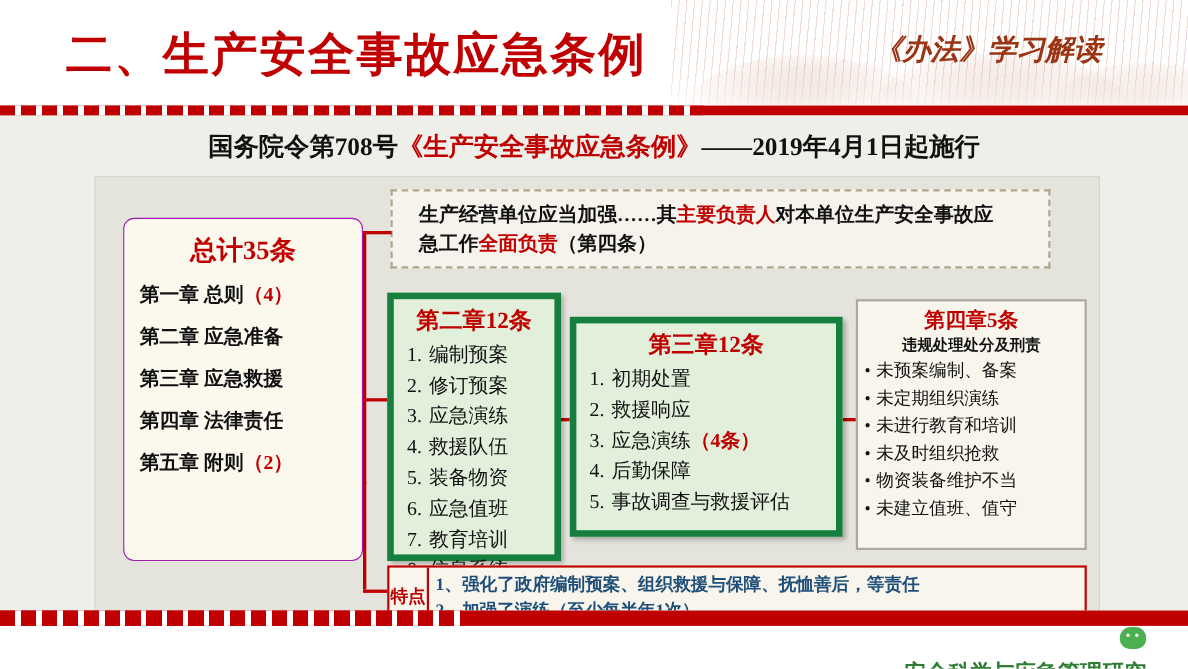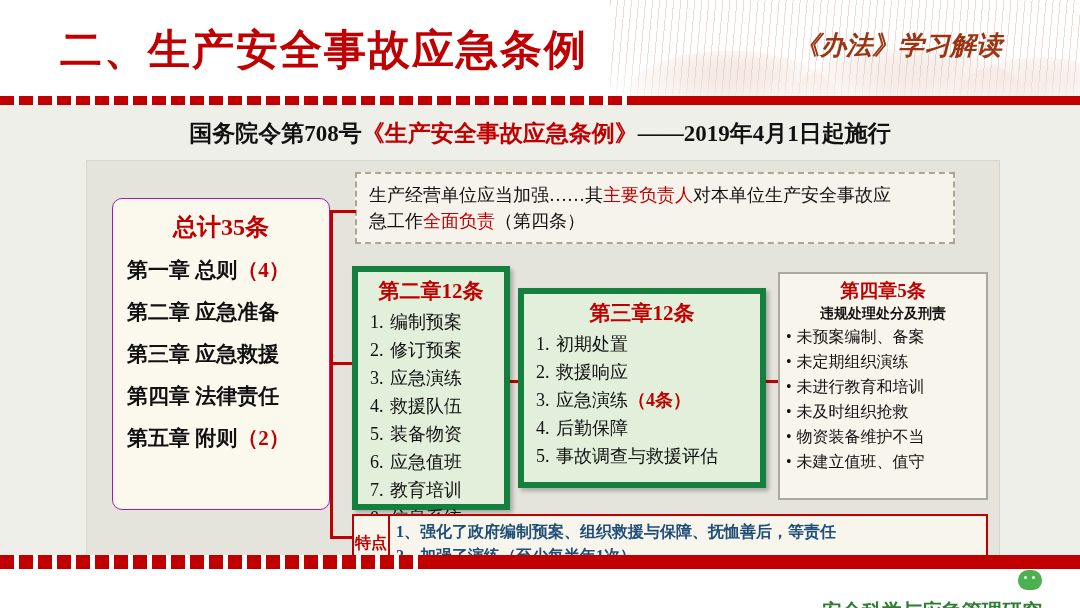--- a/index.html
+++ b/index.html
@@ -111,25 +111,26 @@
   .decree .blk { color: #111111; }
 
   
   .callout {
     position: absolute;
     left: 355px; top: 172px;
     width: 600px;
     min-height: 62px;
     background: #f6f3ec;
     border: 2px dashed #b0a58e;
-    padding: 8px 12px;
+    padding: 8px 24px;
     box-sizing: border-box;
     font-size: 18px;
     color: #111111;
     line-height: 1.45;
+    font-weight: bold;
   }
   .callout .red { color: #c00000; }
 
   
   .line {
     position: absolute;
     background: #c00000;
   }
 
   
@@ -145,21 +146,21 @@
     padding-top: 12px;
   }
   .left-title {
     text-align: center;
     color: #c00000;
     font-weight: bold;
     font-size: 24px;
     margin-bottom: 6px;
   }
   .left-item {
-    font-size: 21px;
+    font-size: 18px;
     font-weight: bold;
     color: #111111;
     padding: 7px 0 7px 14px;
     white-space: nowrap;
   }
   .left-item .paren { color: #c00000; font-weight: bold; }
 
   
   .green-box {
     position: absolute;

